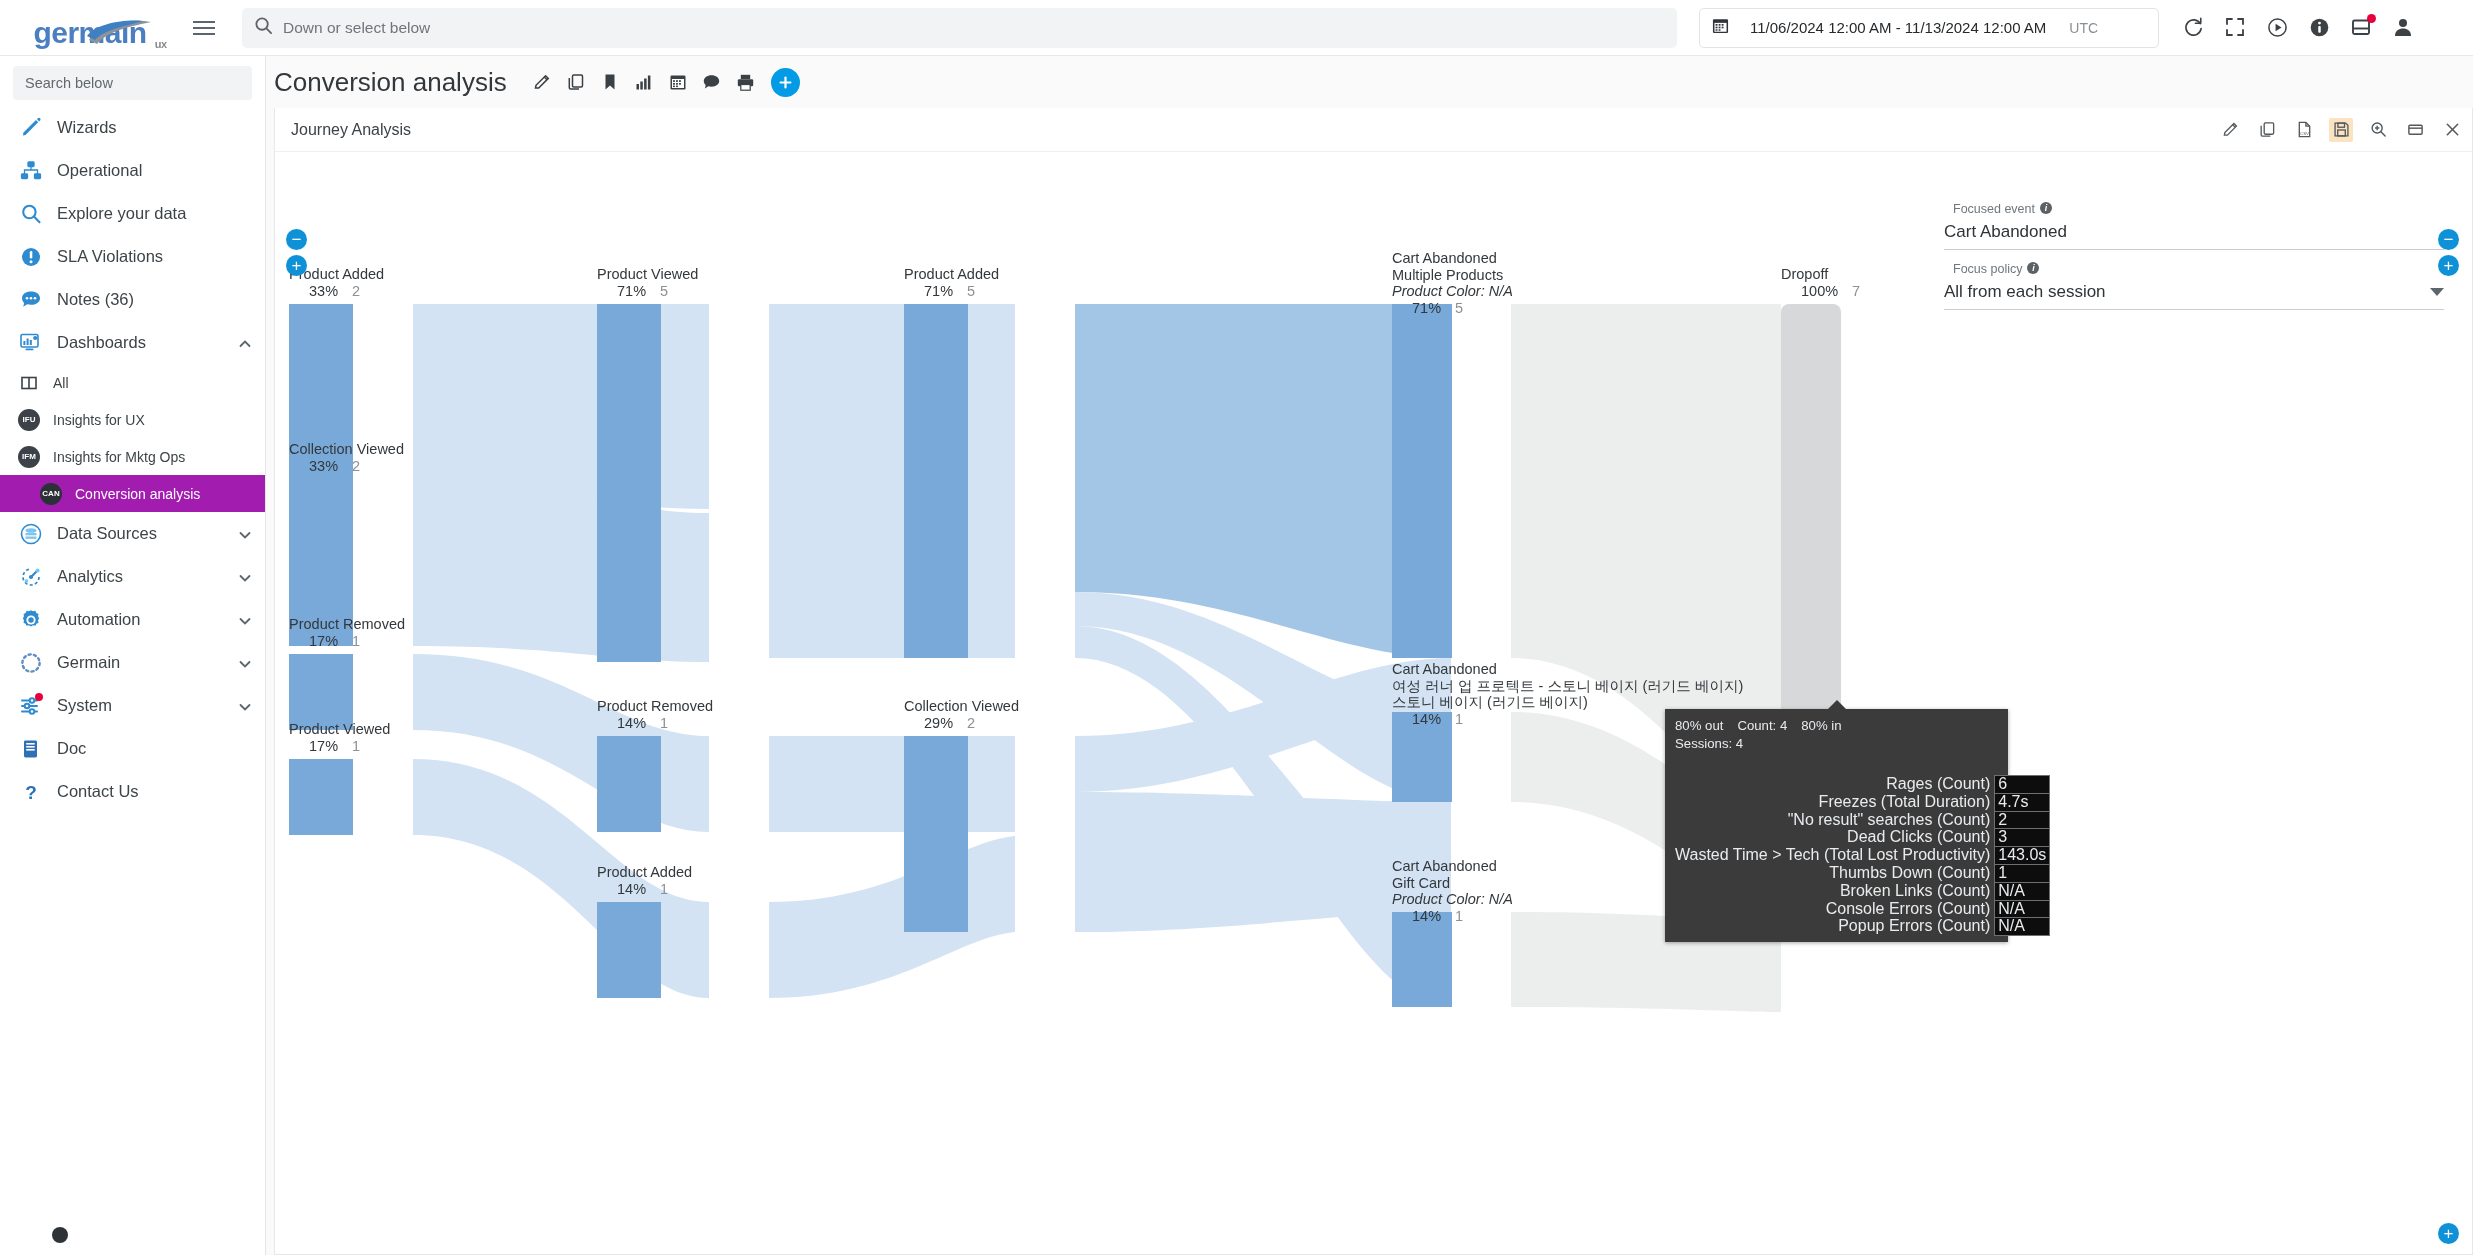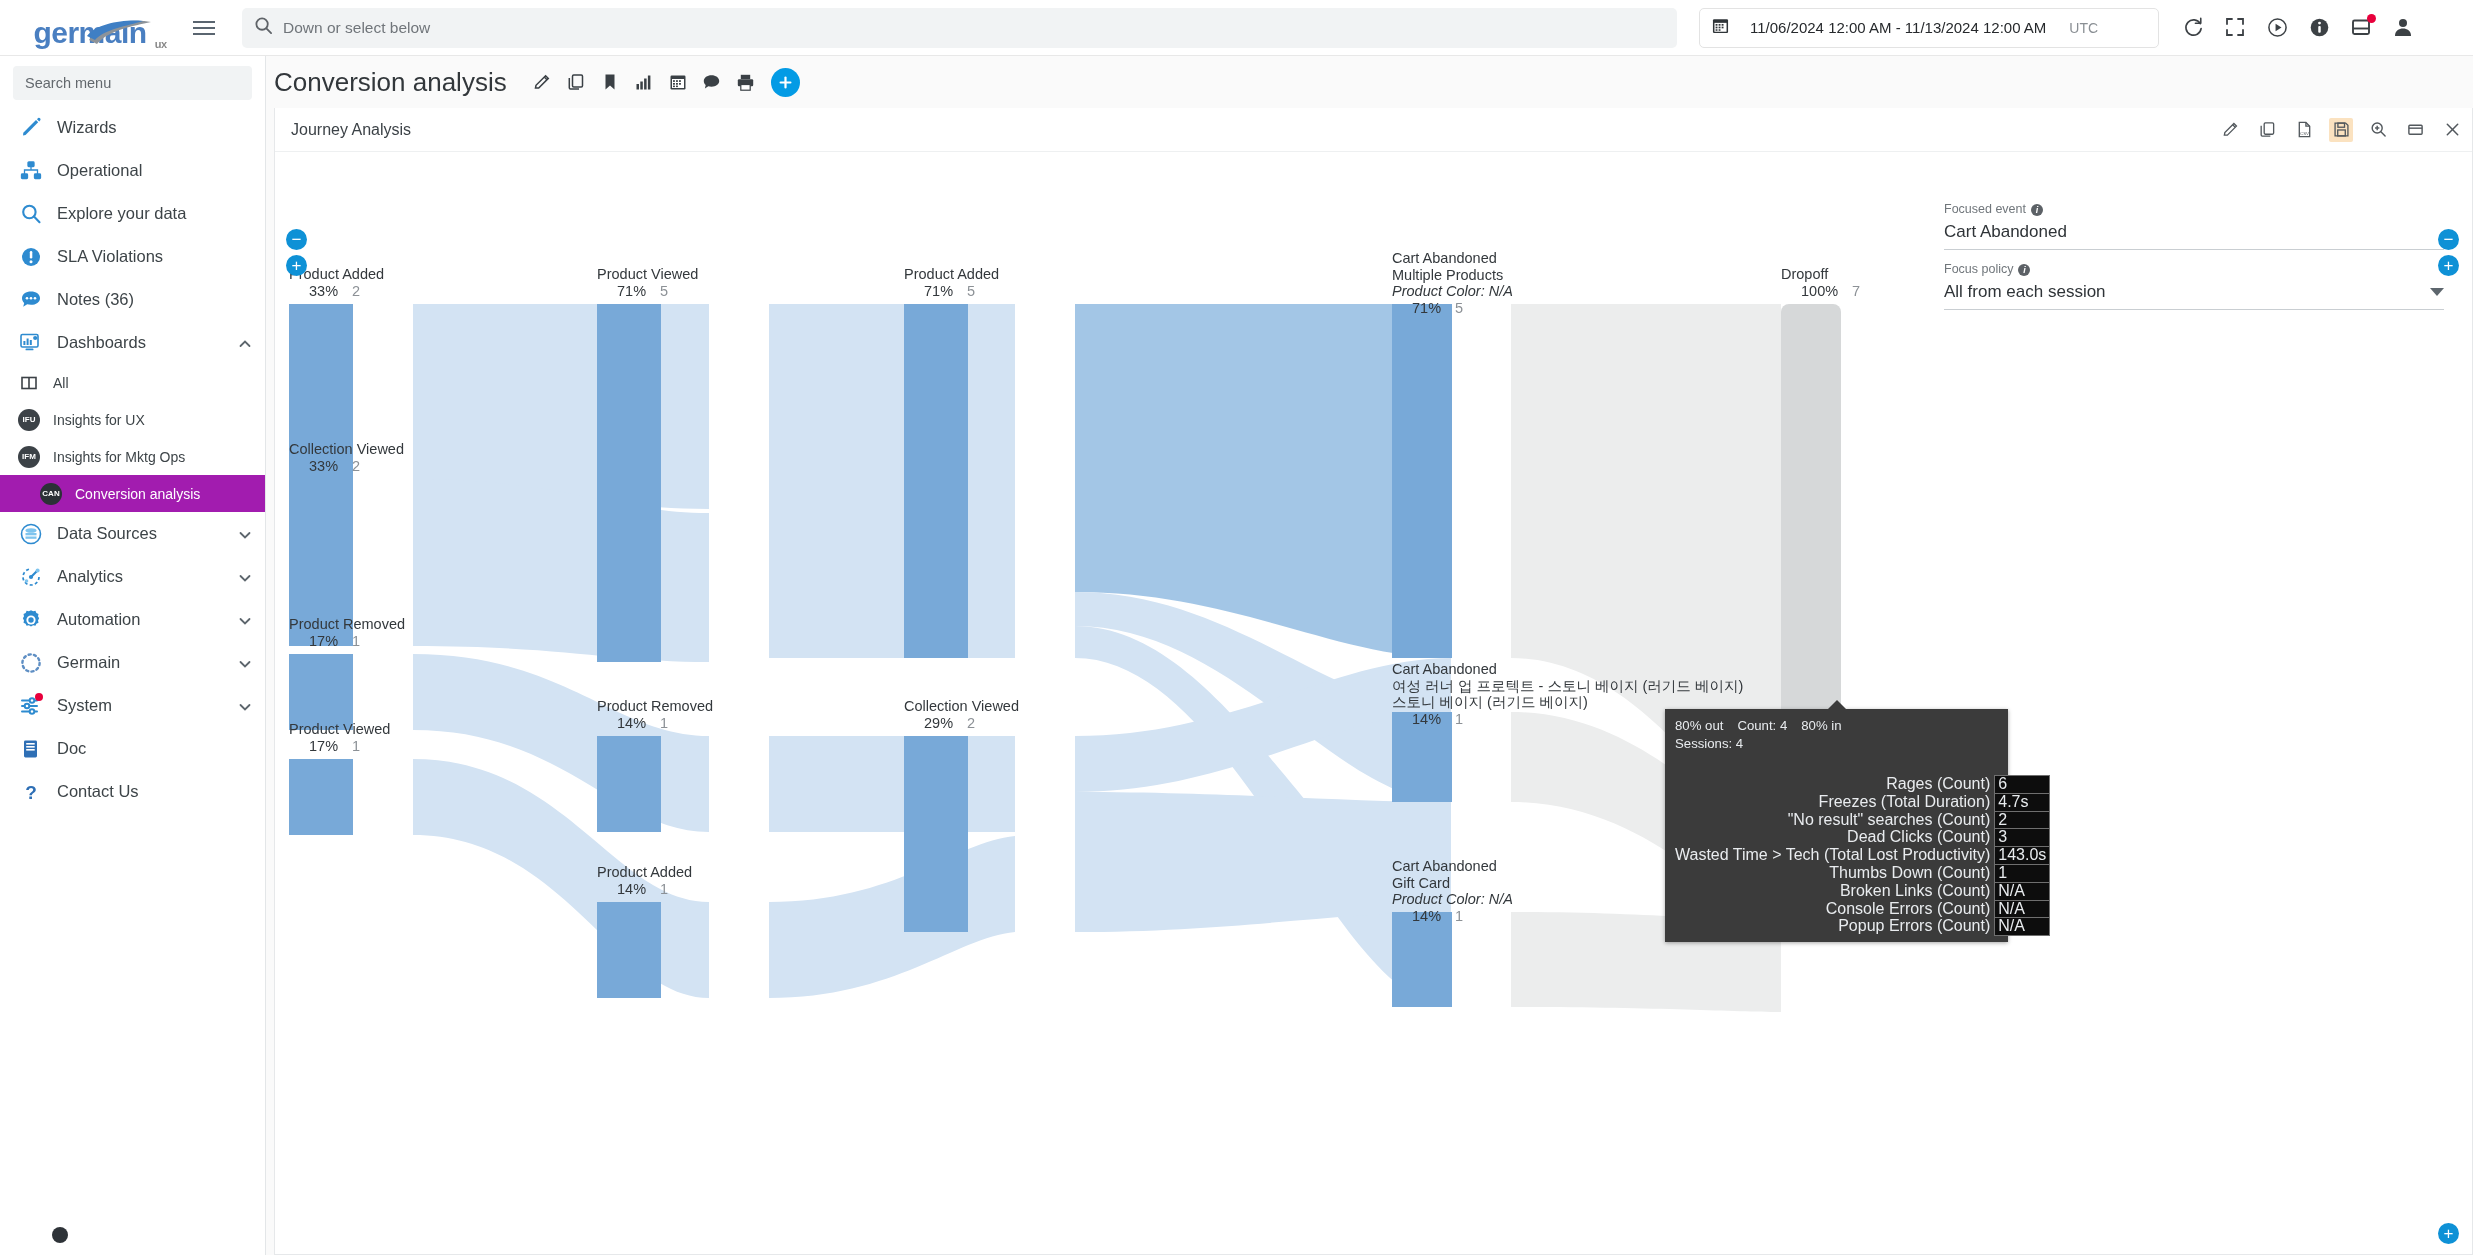--- a/index.html
+++ b/index.html
@@ -177,21 +177,21 @@
   .tt-table { margin-top: 23px; border-collapse: collapse; width: 100%; }
   .tt-table td { font-size: 16px; padding: 0; line-height: 16.8px; }
   .tt-table td.k { text-align: right; white-space: nowrap; padding-right: 4px; color: #e9ecef; }
   .tt-table td.v {
     background: #0d0d0d; border: 1px solid #6f6f6f; color: #e9ecef;
     padding: 0 3px; white-space: nowrap; min-width: 34px;
   }
 
   
   .focus-panel { position: absolute; right: 28px; top: 50px; width: 500px; z-index: 15; }
-  .f-label { font-size: 12.5px; color: #70767b; display:flex; align-items:flex-end; gap:5px; }
+  .f-label { font-size: 12.5px; color: #70767b; display:flex; align-items:flex-start; gap:5px;margin-left:9px; }
   .f-value { font-size: 17px; color: #2f3438; padding: 6px 0 7px 0; border-bottom: 1px solid #c9ced2; }
   .f-value.sel { display: flex; align-items: center; justify-content: space-between; cursor: pointer; }
   .f-group { margin-bottom: 12px; }
   .info-i {
     width: 12px; height: 12px; border-radius: 50%; background: #5c6166;
     color: #fff; font-size: 9px; font-weight: bold; display:flex;
     align-items:center; justify-content:center; font-style: italic;
   }
 </style>
 </head>
@@ -285,21 +285,21 @@
         <svg width="20" height="20" viewBox="0 0 20 20" fill="#3c4145">
           <circle cx="10" cy="6" r="4"></circle>
           <path d="M2 19 C2 13.5 6 11.5 10 11.5 C14 11.5 18 13.5 18 19 Z"></path>
         </svg>
       </span>
     </div>
   </div>
 
   <div class="sidebar">
     <div class="menu-search">
-      <span>Search menu</span>
+      <span>Search below</span>
     </div>
 
     <div class="nav-item">
       <span class="nav-ico">
         <svg width="22" height="22" viewBox="0 0 22 22" fill="#2e8bd0">
           <path d="M3 18.5 L5.5 18 L18.2 5.3 L16 3 L3.3 15.8 Z"></path>
           <path d="M17 2.2 L19.2 4.4 L20.3 3.3 A1.6 1.6 0 0 0 18.1 1.1 Z"></path>
         </svg>
       </span>
       <span class="lbl">Wizards</span>

